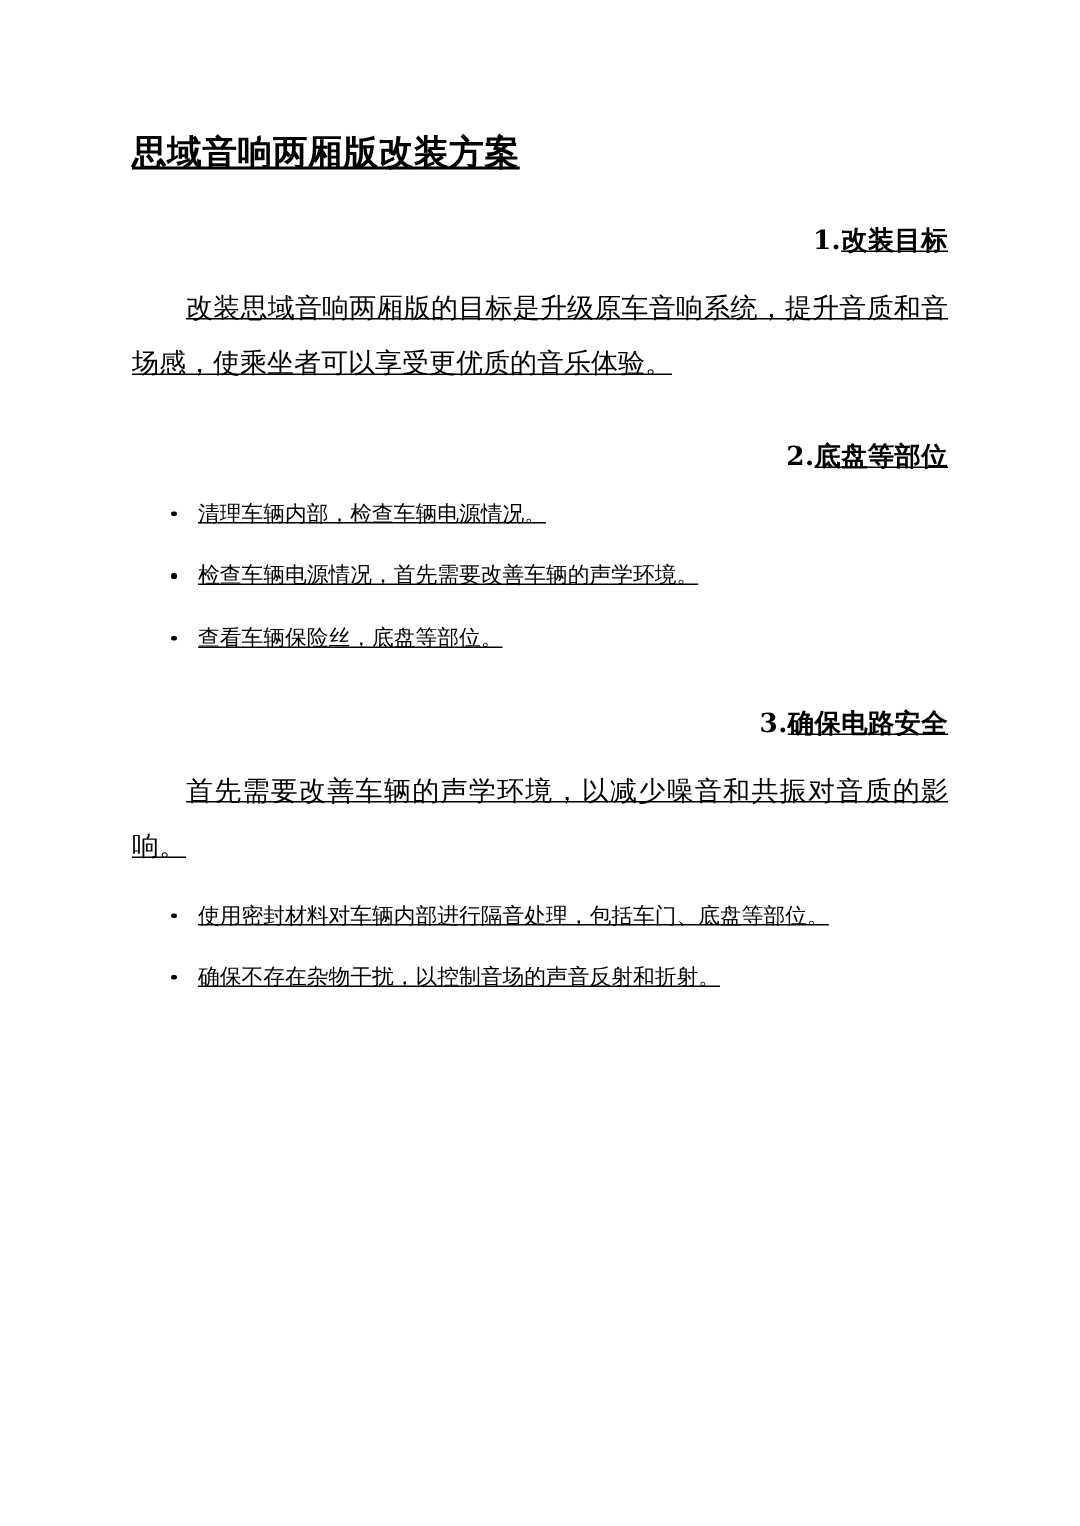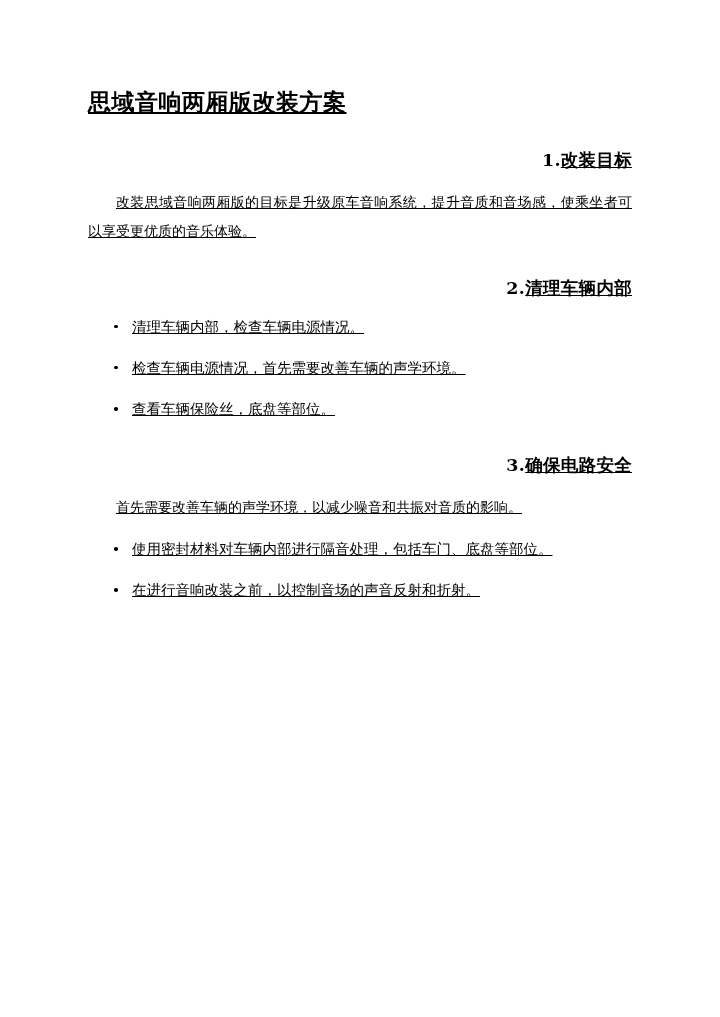--- a/index.html
+++ b/index.html
@@ -35,21 +35,21 @@
     font-weight: bold;
     margin: 30px 0 0 0;
     letter-spacing: 0.3px;
     text-align: right;
   }
   .section-heading .num {
     display: inline-block;
     min-width: 34px;
   }
   p.para {
-    font-size: 14px;
+    font-size: 18px;
     line-height: 2.05;
     margin: 16px 0 0 0;
     text-indent: 2em;
     text-align: justify;
   }
   ul.bullets {
     list-style: none;
     margin: 10px 0 0 0;
     padding: 0;
   }
@@ -78,30 +78,30 @@
 <div class="page">
 
   <h1 class="doc-title">思域音响两厢版改装方案</h1>
 
   <h2 class="section-heading">
     <span class="num">1.</span><span>改装目标</span>
   </h2>
   <p class="para">改装思域音响两厢版的目标是升级原车音响系统，提升音质和音场感，使乘坐者可以享受更优质的音乐体验。</p>
 
   <h2 class="section-heading">
-    <span class="num">2.</span><span>清理车辆内部</span>
+    <span class="num">2.</span><span>底盘等部位</span>
   </h2>
   <ul class="bullets">
     <li>清理车辆内部，检查车辆电源情况。</li>
     <li>检查车辆电源情况，首先需要改善车辆的声学环境。</li>
     <li>查看车辆保险丝，底盘等部位。</li>
   </ul>
 
   <h2 class="section-heading">
     <span class="num">3.</span><span>确保电路安全</span>
   </h2>
   <p class="para">首先需要改善车辆的声学环境，以减少噪音和共振对音质的影响。</p>
   <ul class="bullets">
     <li>使用密封材料对车辆内部进行隔音处理，包括车门、底盘等部位。</li>
-    <li>在进行音响改装之前，以控制音场的声音反射和折射。</li>
+    <li>确保不存在杂物干扰，以控制音场的声音反射和折射。</li>
   </ul>
 
 </div>
 
 </body></html>

